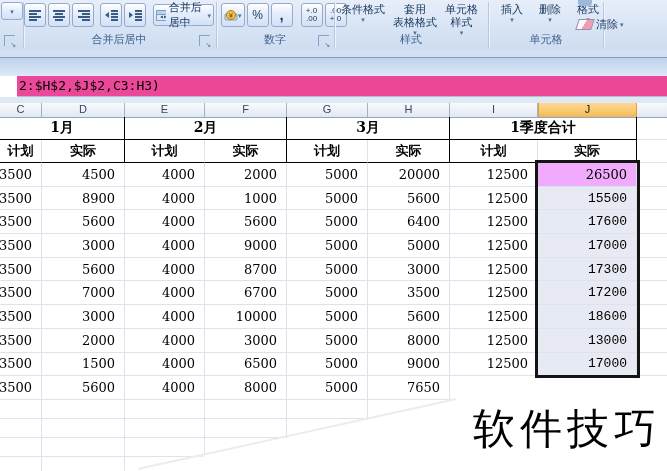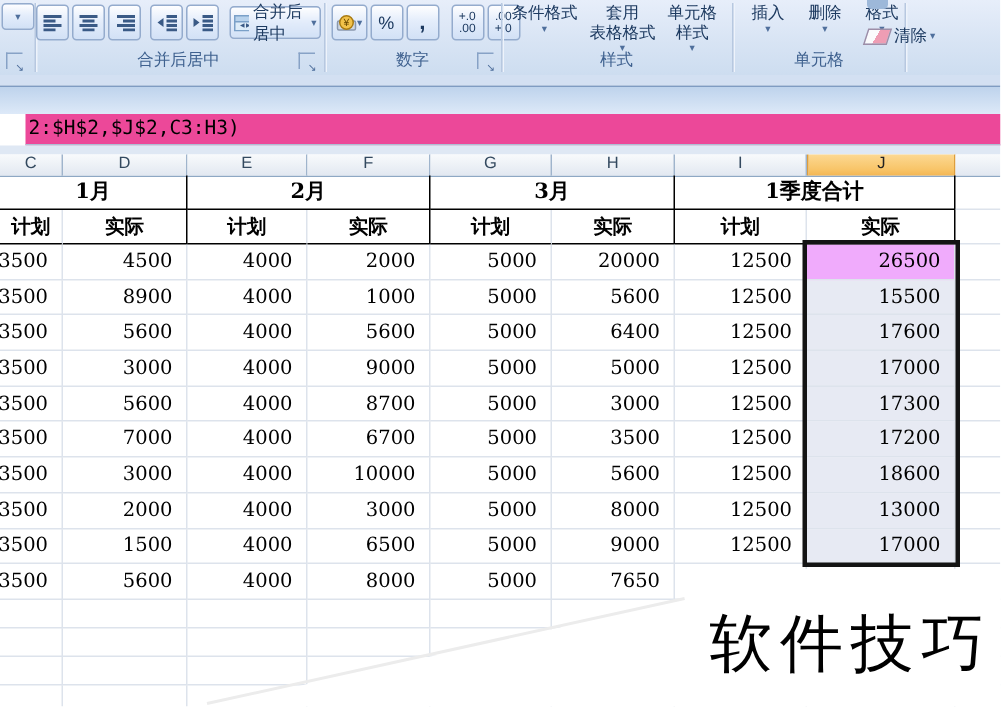--- a/index.html
+++ b/index.html
@@ -52,21 +52,21 @@
   #sheet > div{box-sizing:border-box;display:flex;align-items:center;}
   .gh{grid-column:span 2;justify-content:center;font-weight:bold;font-size:14px;color:#000;
       border-bottom:1px solid var(--header-line);border-right:1px solid var(--header-line);}
   .sh{justify-content:center;font-weight:bold;font-size:13px;color:#000;
       border-bottom:1px solid var(--header-line);border-right:1px solid var(--grid-line);}
   .sh.ge{border-right-color:var(--header-line);}
   .dc,.ec{justify-content:flex-end;padding-right:9px;font-size:13px;color:#000;
       border-bottom:1px solid var(--grid-line);border-right:1px solid var(--grid-line);}
   .sliv{border-bottom:1px solid var(--grid-line);}
   .sel-active{background:#f0abfc;}
-  .sel-fill{background:var(--selection-fill);}
+  .sel-fill{background:var(--selection-fill);font-family:Liberation Mono, monospace;}
   
   #white-wash{position:absolute;left:0;top:0;width:667px;height:471px;background:#fff;
       clip-path:polygon(455px 379px,667px 379px,667px 471px,138px 471px,455px 400px);z-index:5;}
   #wash-edge{position:absolute;left:138px;top:468px;width:326px;height:2px;background:#ececec;
       transform-origin:left center;transform:rotate(-12.4deg);z-index:6;}
   #selrect{position:absolute;left:535px;top:160px;width:105px;height:218px;box-sizing:border-box;
       border:3px solid var(--selection-border);z-index:7;}
   #wmark{position:absolute;right:6px;bottom:14px;font-size:42px;letter-spacing:5px;
       color:#000000;z-index:8;font-family:"Liberation Sans",sans-serif;}
   

